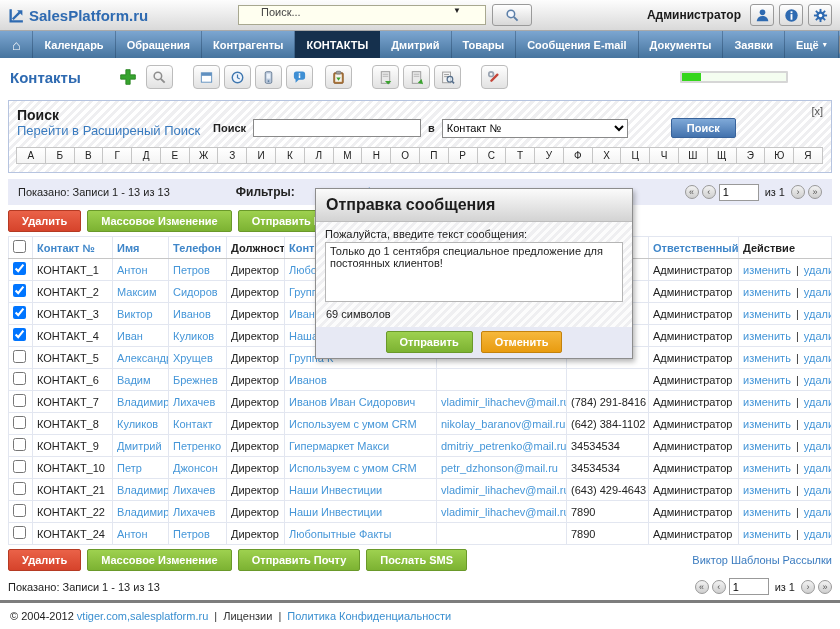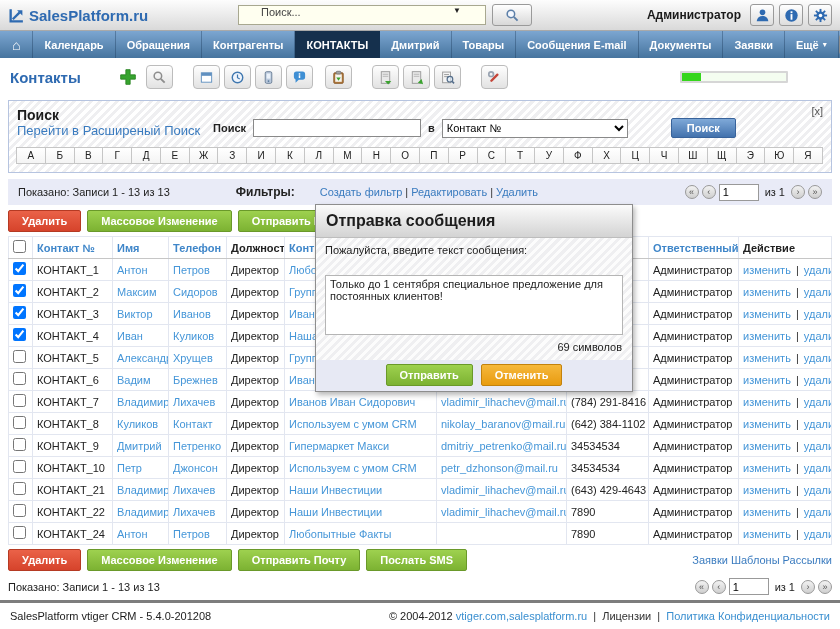--- a/index.html
+++ b/index.html
@@ -89,26 +89,26 @@
   .shown-row{margin-top:7px;display:flex;align-items:center}
   .shown-text{color:#222}
 
   
   .footer{position:absolute;left:0;right:0;bottom:0;height:29px;border-top:3px solid #7d7d7d;background:#fff;display:flex;align-items:center;justify-content:space-between;padding:0 10px;font-size:11px;color:#1c1c1c}
   .footer a{color:#3a8fd0}
   .footer .lic{color:#333}
   .f-sep{margin:0 3px;color:#333}
 
   
-  .modal{position:absolute;left:315px;top:204px;width:318px;background:#fafafa;border:1px solid #8d8d8d;box-shadow:2px 3px 5px rgba(0,0,0,.28);z-index:60}
+  .modal{position:absolute;left:315px;top:188px;width:318px;background:#fafafa;border:1px solid #8d8d8d;box-shadow:2px 3px 5px rgba(0,0,0,.28);z-index:60}
   .modal-title{background:linear-gradient(#fbfbfb,#d3d3d3);border-bottom:1px solid #bdbdbd;font-size:16px;font-weight:bold;color:#1c1c1c;padding:7px 10px}
   .modal-body{background:repeating-linear-gradient(135deg,#fcfcfc 0px,#fcfcfc 3px,#efeff1 3px,#efeff1 6px);padding:6px 9px 2px}
-  .modal-prompt{margin-bottom:19px;color:#222}
+  .modal-prompt{margin-bottom:2px;color:#222}
   .modal-textarea{width:100%;height:60px;border:1px solid #b5b5b5;background:#fff;font-size:11px;font-family:"Liberation Sans","DejaVu Sans",sans-serif;padding:2px 4px;resize:none;color:#222}
-  .modal-counter{text-align:right;padding:4px 1px 5px;color:#222}
+  .modal-counter{text-align:left;padding:4px 1px 5px;color:#222}
   .modal-footer{background:#e7e9f4;padding:4px 0 5px;display:flex;justify-content:center;gap:8px}
 </style>
 </head>
 <body>
 
 <div class="topbar">
   <div class="logo">
     <svg width="17" height="17" viewBox="0 0 16 16">
         <path d="M2.5 2v11.5H14" stroke="#2e6ab1" stroke-width="2.2" fill="none"></path>
         <path d="M4.5 11.5 L11 5" stroke="#2e6ab1" stroke-width="2.2"></path>
@@ -524,21 +524,21 @@
           <td class="act"><a>изменить</a><span class="sep"> | </span><a>удалить</a></td>
         </tr>
       </tbody>
   </table>
 
   <div class="actions-row below-row">
     <button class="btn btn-red">Удалить</button>
     <button class="btn btn-green">Массовое Изменение</button>
     <button class="btn btn-green">Отправить Почту</button>
     <button class="btn btn-green">Послать SMS</button>
-    <a class="mk-link">Заявки Шаблоны Рассылки</a>
+    <a class="mk-link">Виктор Шаблоны Рассылки</a>
   </div>
 
   <div class="shown-row">
     <span class="shown-text">Показано: Записи 1 - 13 из 13</span>
     <div class="pager">
       <span class="pgbtn">«</span>
       <span class="pgbtn">‹</span>
       <input class="pginput" value="1" style="">
       <span class="pgof">из 1</span>
       <span class="pgbtn">›</span>
@@ -555,21 +555,20 @@
     <textarea class="modal-textarea" style="">Только до 1 сентября специальное предложение для постоянных клиентов!</textarea>
     <div class="modal-counter">69 символов</div>
   </div>
   <div class="modal-footer">
     <button class="btn btn-green">Отправить</button>
     <button class="btn btn-orange">Отменить</button>
   </div>
 </div>
 
 <div class="footer">
-  <span>SalesPlatform vtiger CRM - 5.4.0-201208</span>
   <span>
     <span>© 2004-2012</span>
     <a>vtiger.com,salesplatform.ru</a>
     <span class="f-sep">|</span>
     <a class="lic">Лицензии</a>
     <span class="f-sep">|</span>
     <a>Политика Конфиденциальности</a>
   </span>
 </div>
 

